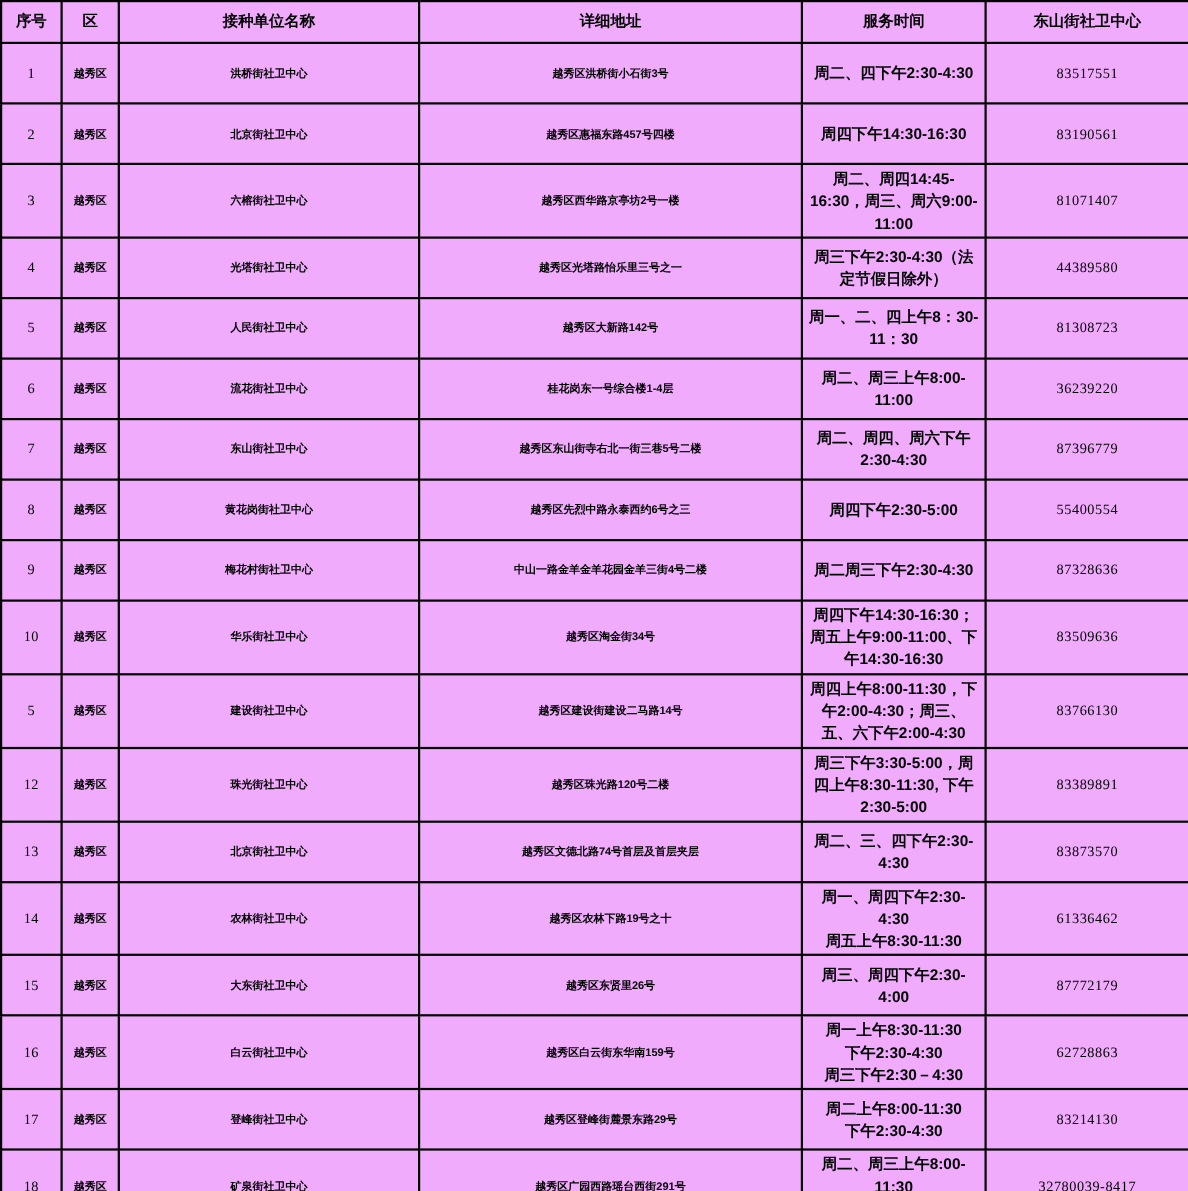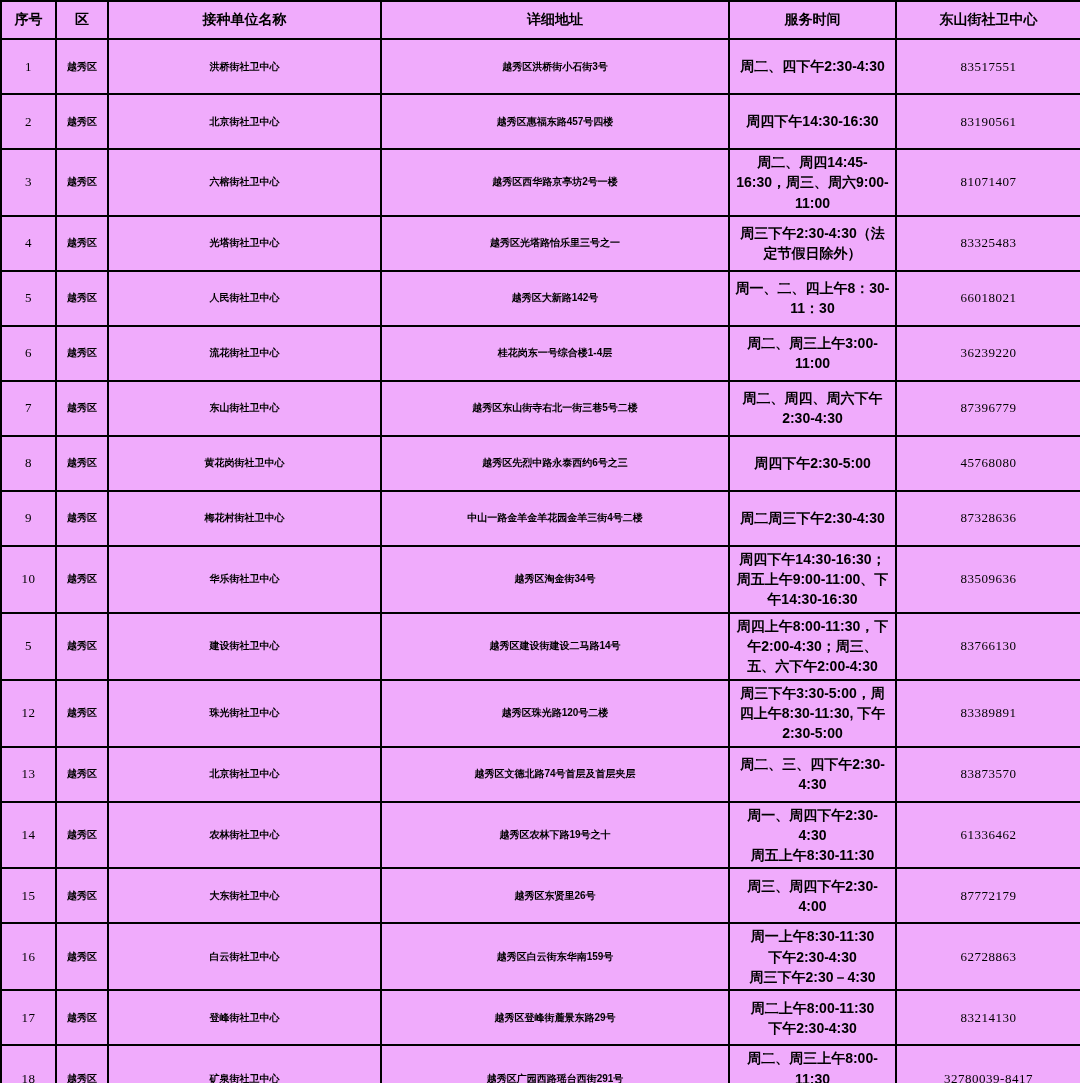--- a/index.html
+++ b/index.html
@@ -116,57 +116,57 @@
     <td class="cell-hours">周二、周四14:45-16:30，周三、周六9:00-11:00</td>
     <td class="cell-phone">81071407</td>
   </tr>
 
   <tr>
     <td class="cell-no">4</td>
     <td class="cell-district">越秀区</td>
     <td class="cell-name">光塔街社卫中心</td>
     <td class="cell-address">越秀区光塔路怡乐里三号之一</td>
     <td class="cell-hours">周三下午2:30-4:30（法定节假日除外）</td>
-    <td class="cell-phone">83325483</td>
+    <td class="cell-phone">44389580</td>
   </tr>
 
   <tr>
     <td class="cell-no">5</td>
     <td class="cell-district">越秀区</td>
     <td class="cell-name">人民街社卫中心</td>
     <td class="cell-address">越秀区大新路142号</td>
     <td class="cell-hours">周一、二、四上午8：30-11：30</td>
-    <td class="cell-phone">66018021</td>
+    <td class="cell-phone">81308723</td>
   </tr>
 
   <tr>
     <td class="cell-no">6</td>
     <td class="cell-district">越秀区</td>
     <td class="cell-name">流花街社卫中心</td>
     <td class="cell-address">桂花岗东一号综合楼1-4层</td>
-    <td class="cell-hours">周二、周三上午3:00-11:00</td>
+    <td class="cell-hours">周二、周三上午8:00-11:00</td>
     <td class="cell-phone">36239220</td>
   </tr>
 
   <tr>
     <td class="cell-no">7</td>
     <td class="cell-district">越秀区</td>
     <td class="cell-name">东山街社卫中心</td>
     <td class="cell-address">越秀区东山街寺右北一街三巷5号二楼</td>
     <td class="cell-hours">周二、周四、周六下午2:30-4:30</td>
     <td class="cell-phone">87396779</td>
   </tr>
 
   <tr>
     <td class="cell-no">8</td>
     <td class="cell-district">越秀区</td>
     <td class="cell-name">黄花岗街社卫中心</td>
     <td class="cell-address">越秀区先烈中路永泰西约6号之三</td>
     <td class="cell-hours">周四下午2:30-5:00</td>
-    <td class="cell-phone">45768080</td>
+    <td class="cell-phone">55400554</td>
   </tr>
 
   <tr>
     <td class="cell-no">9</td>
     <td class="cell-district">越秀区</td>
     <td class="cell-name">梅花村街社卫中心</td>
     <td class="cell-address">中山一路金羊金羊花园金羊三街4号二楼</td>
     <td class="cell-hours">周二周三下午2:30-4:30</td>
     <td class="cell-phone">87328636</td>
   </tr>

